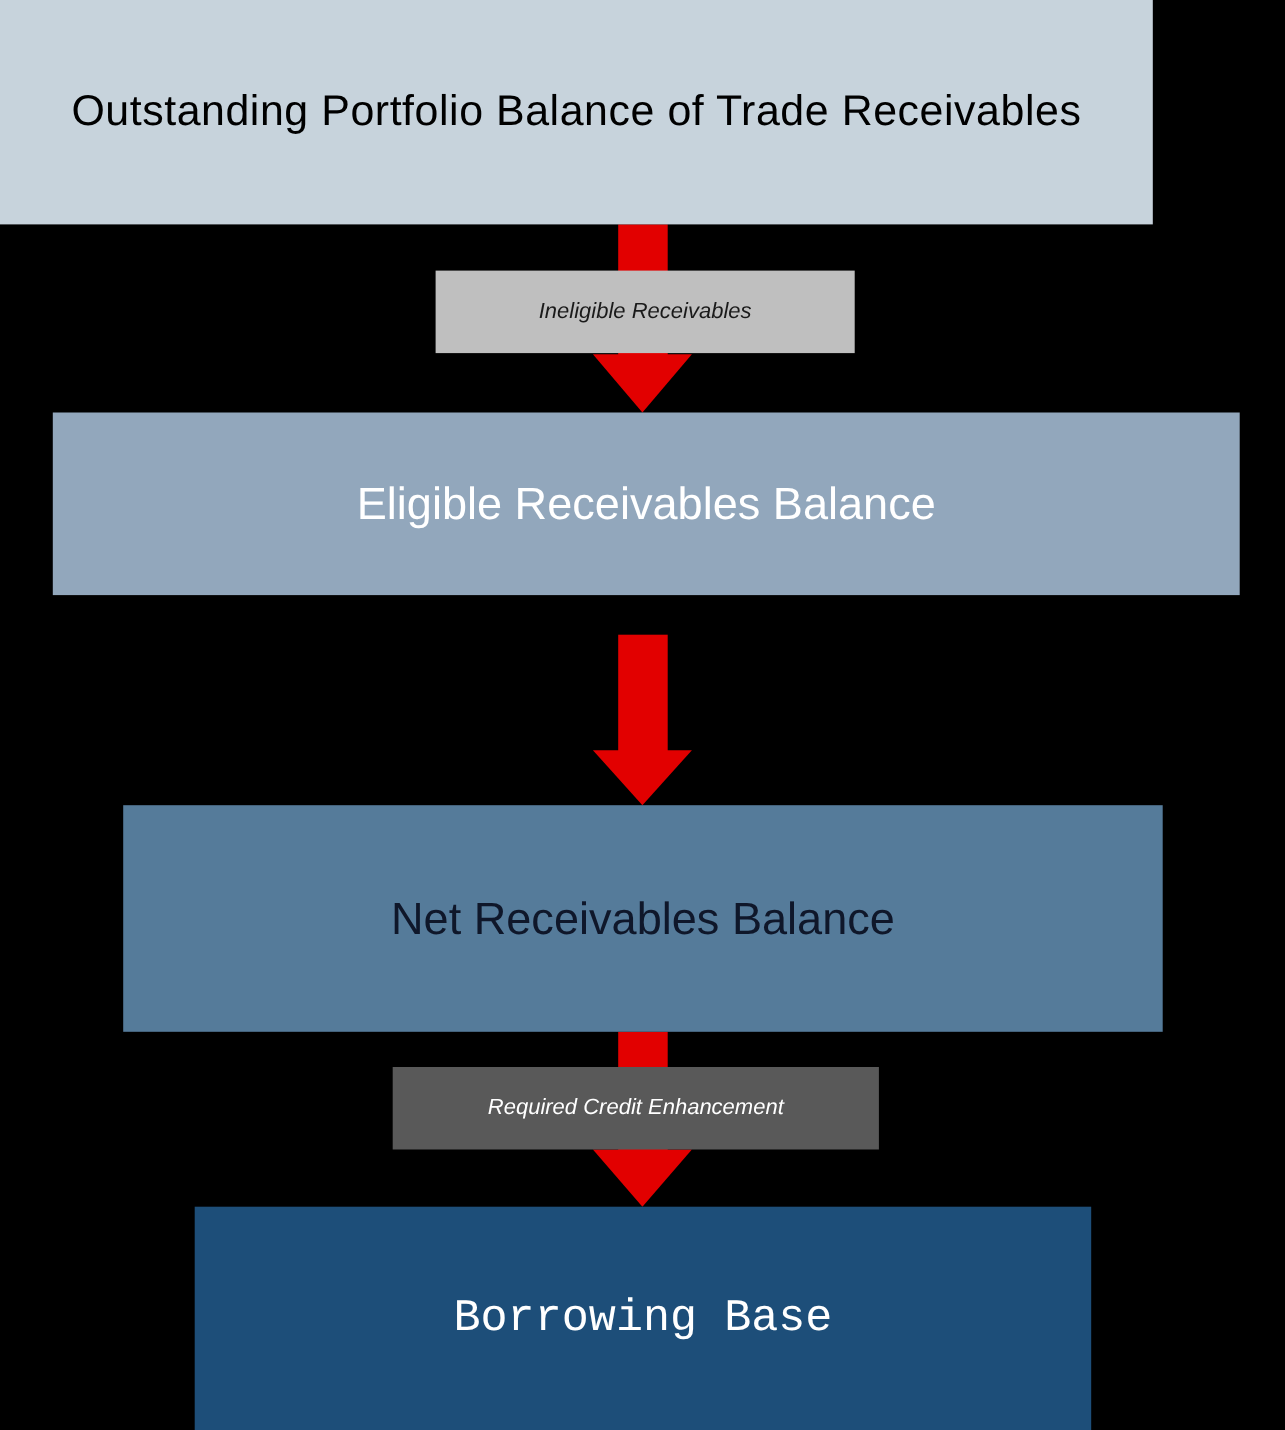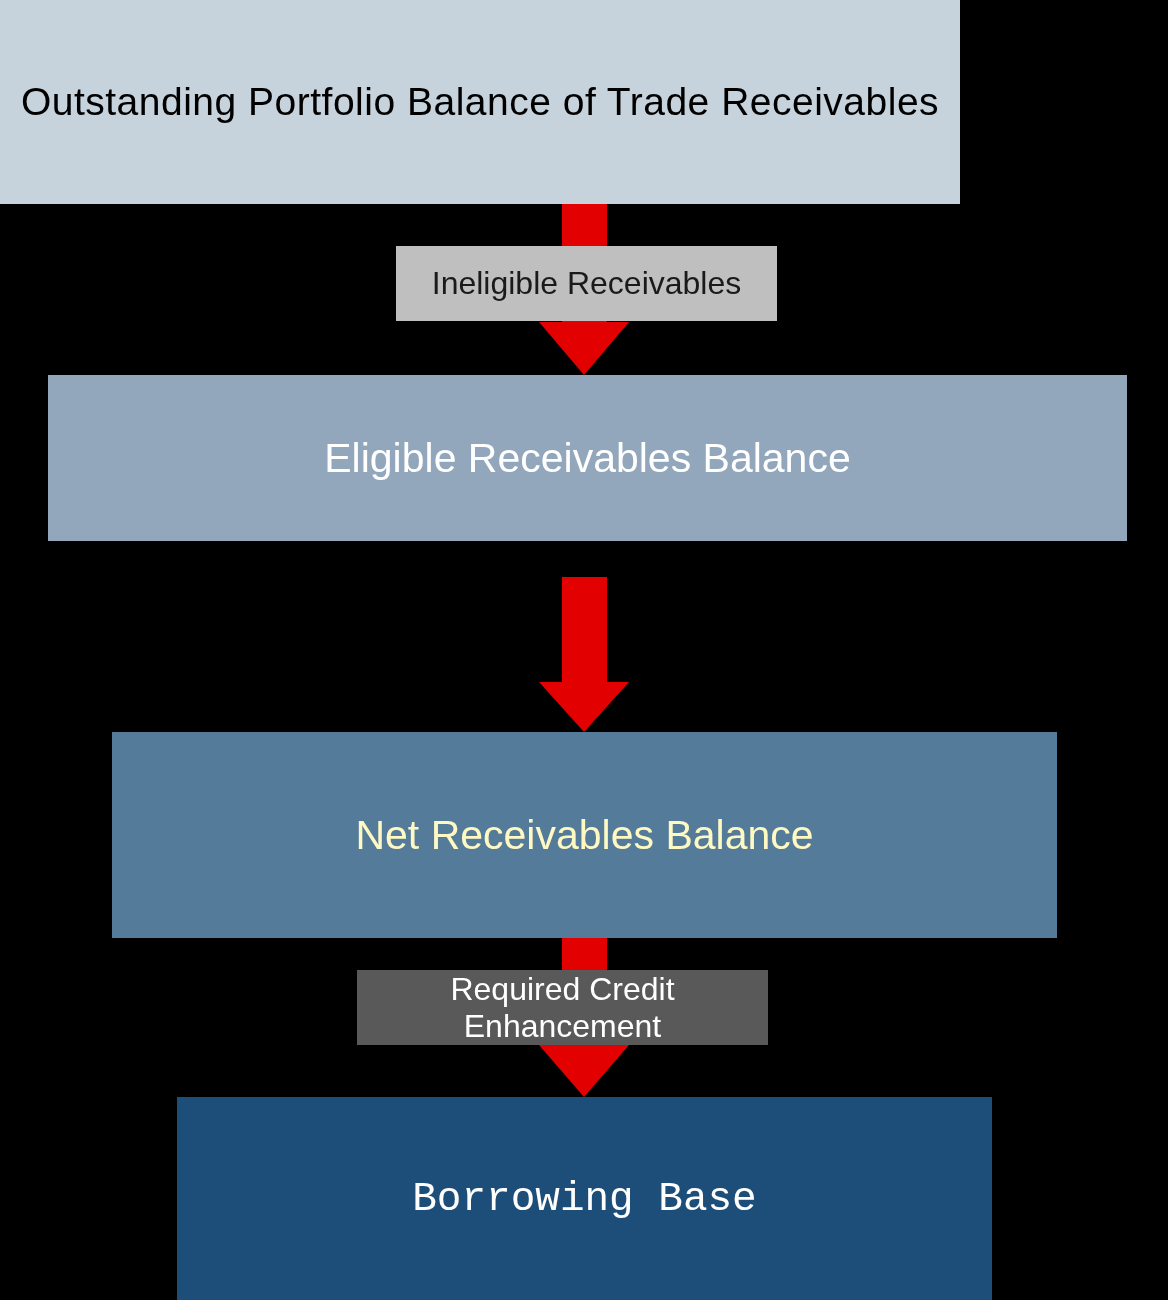--- a/index.html
+++ b/index.html
@@ -13,21 +13,21 @@
     width: 1168px;
     height: 1300px;
     background: #000000;
     overflow: hidden;
   }
   .abs { position: absolute; }
 
   
   .banner {
     left: 0; top: 0;
-    width: 960px; height: 204px;
+    width: 1048px; height: 204px;
     background: #c7d3dc;
     display: flex;
     align-items: center;
     justify-content: center;
     z-index: 2;
   }
   .banner .title {
     color: #000000;
     font-size: 39px;
     letter-spacing: 0.5px;
@@ -59,21 +59,21 @@
   .head-3 { top: 1045px; border-top-width: 52px; }
 
   
   .flow-box {
     display: flex;
     align-items: center;
     justify-content: center;
     text-align: center;
     z-index: 3;
   }
-  .deduction-label { font-size: 32px; }
+  .deduction-label { font-size: 20px; font-style: italic; }
   .balance-label   { font-size: 41px; }
 
   .box-ineligible {
     left: 396px; top: 246px;
     width: 381px; height: 75px;
     background: #bfbfbf;
     color: #1a1a1a;
   }
   .box-eligible {
     left: 48px; top: 375px;
@@ -84,25 +84,25 @@
   .box-excess {
     left: 405px; top: 612px;
     width: 359px; height: 70px;
     background: #808080;
     color: #ffffff;
   }
   .box-net {
     left: 112px; top: 732px;
     width: 945px; height: 206px;
     background: #557b9a;
-    color: #fef9c3;
+    color: #0f172a;
   }
   .box-credit {
     left: 357px; top: 970px;
-    width: 411px; height: 75px;
+    width: 442px; height: 75px;
     background: #595959;
     color: #ffffff;
   }
   .box-borrowing {
     left: 177px; top: 1097px;
     width: 815px; height: 203px;
     background: #1d4e79;
     color: #ffffff;
     font-family: Liberation Mono, monospace;
   }

